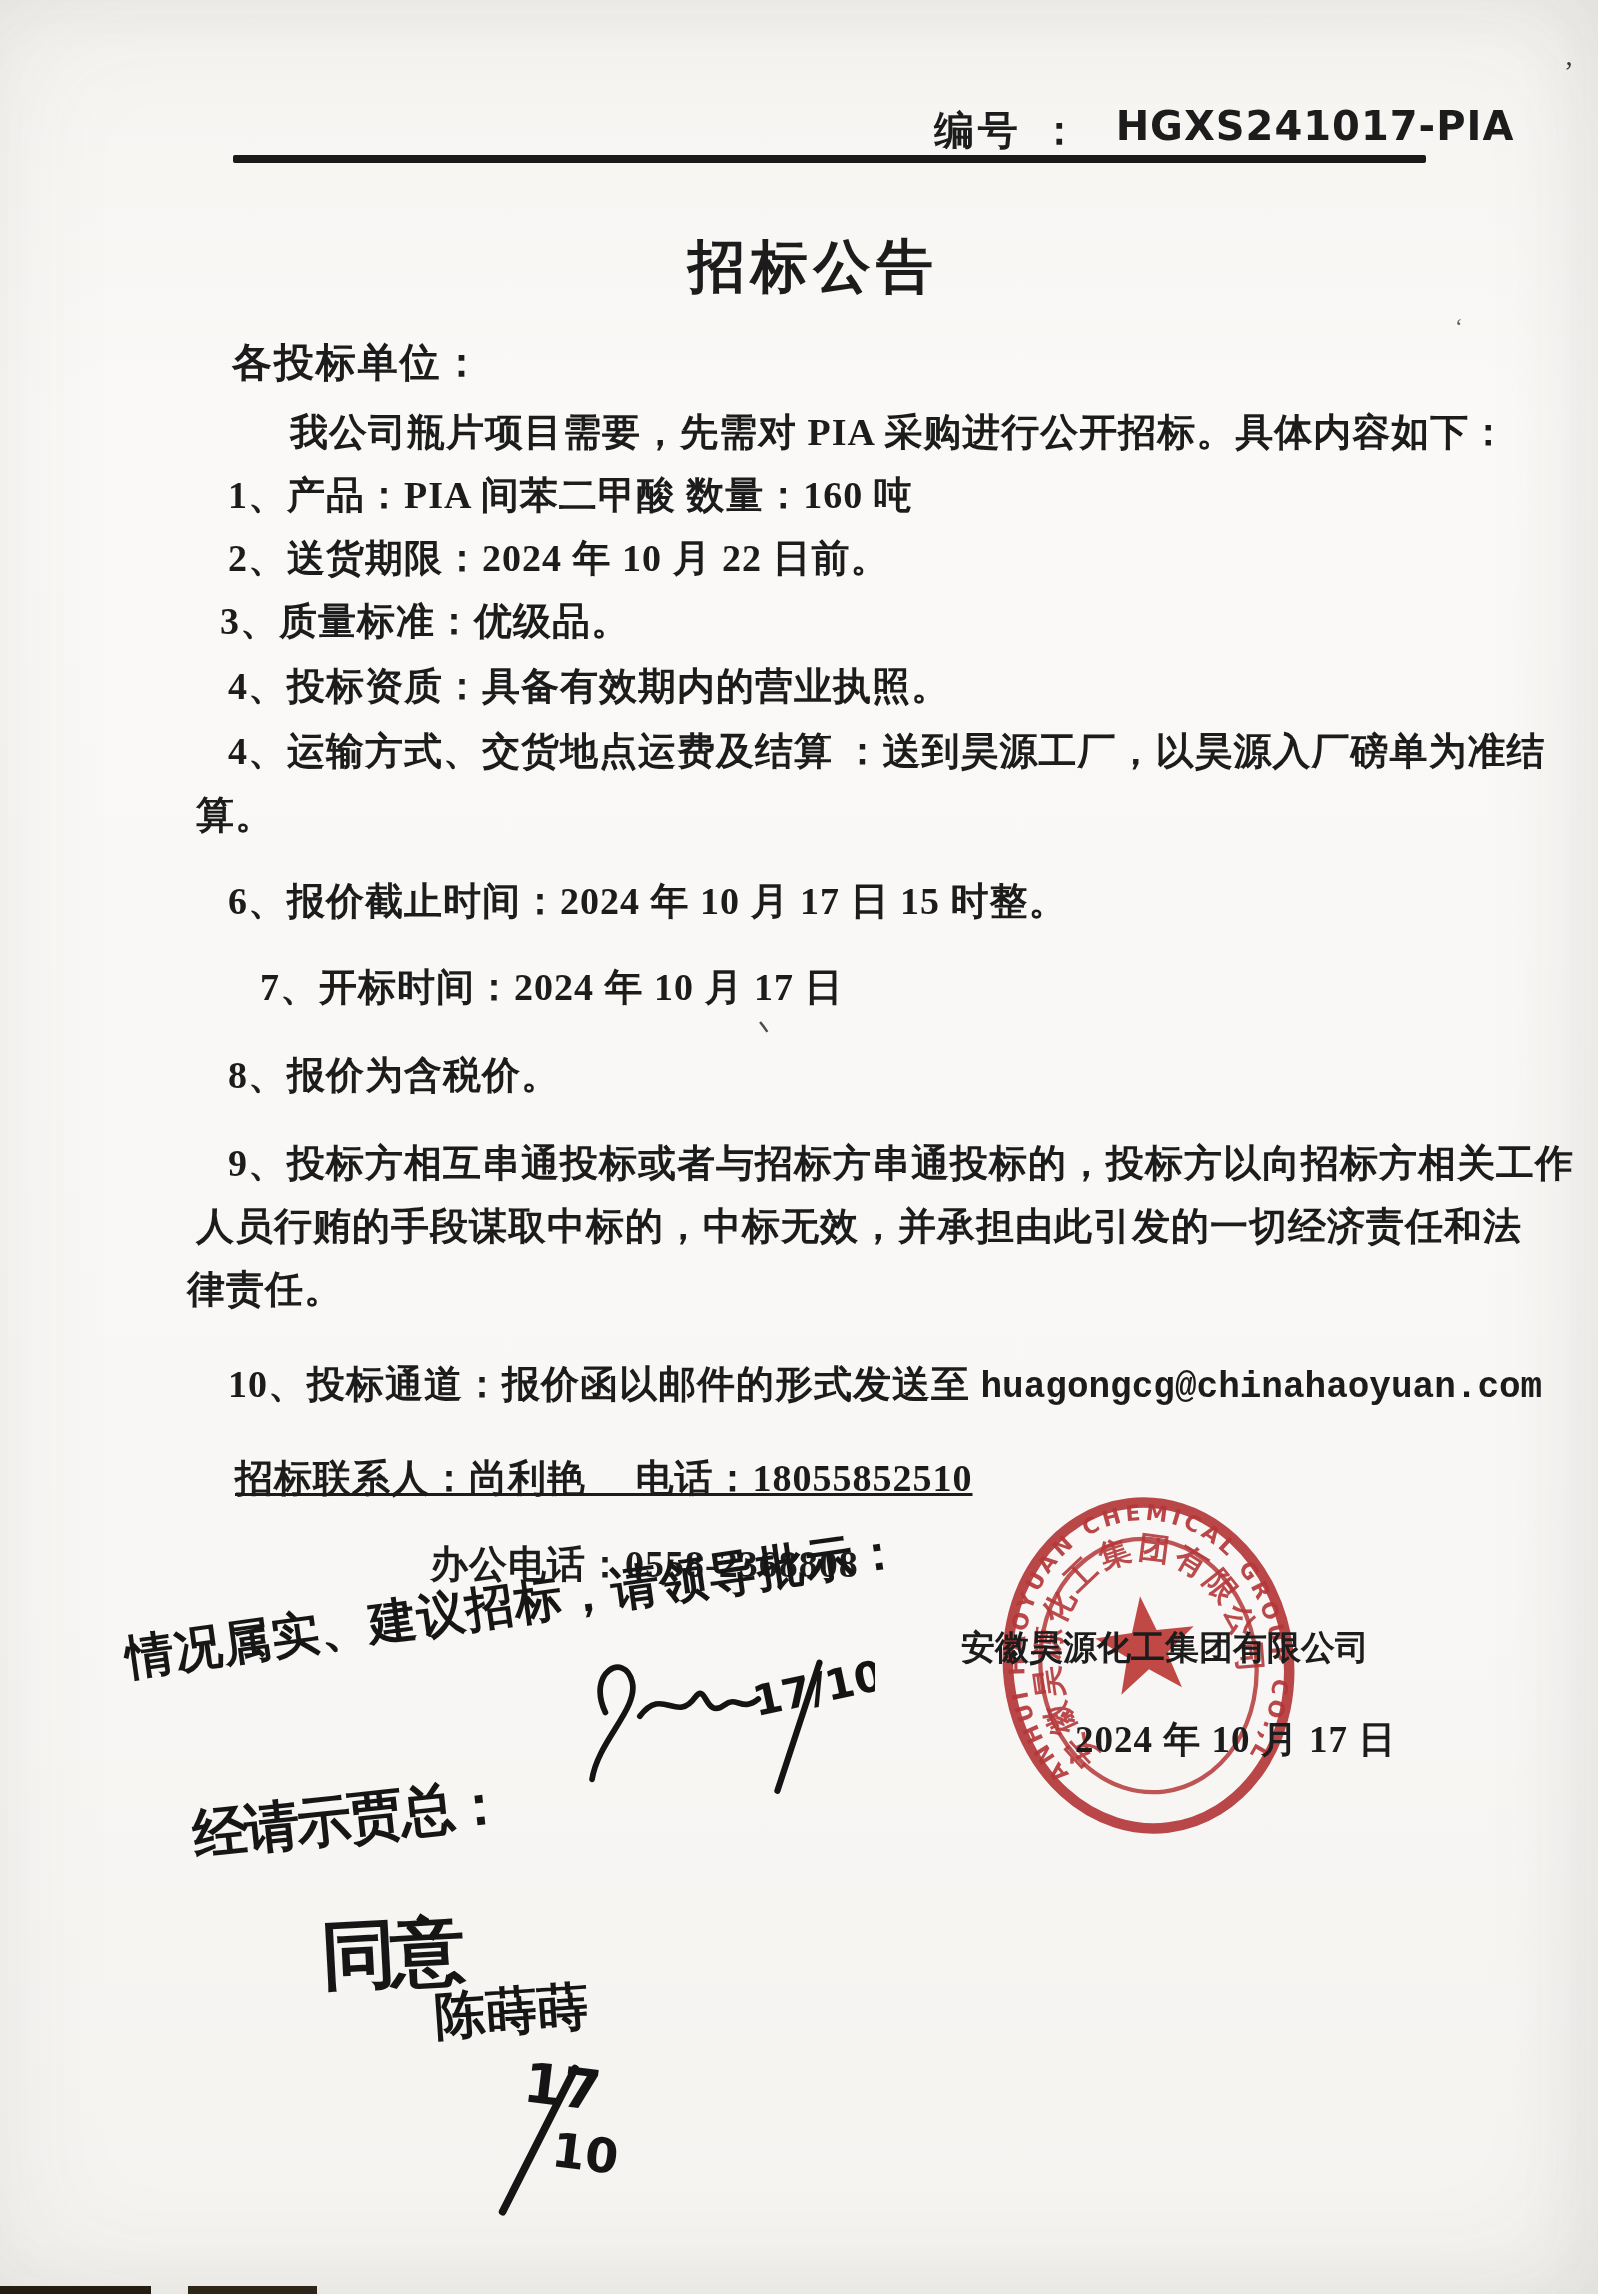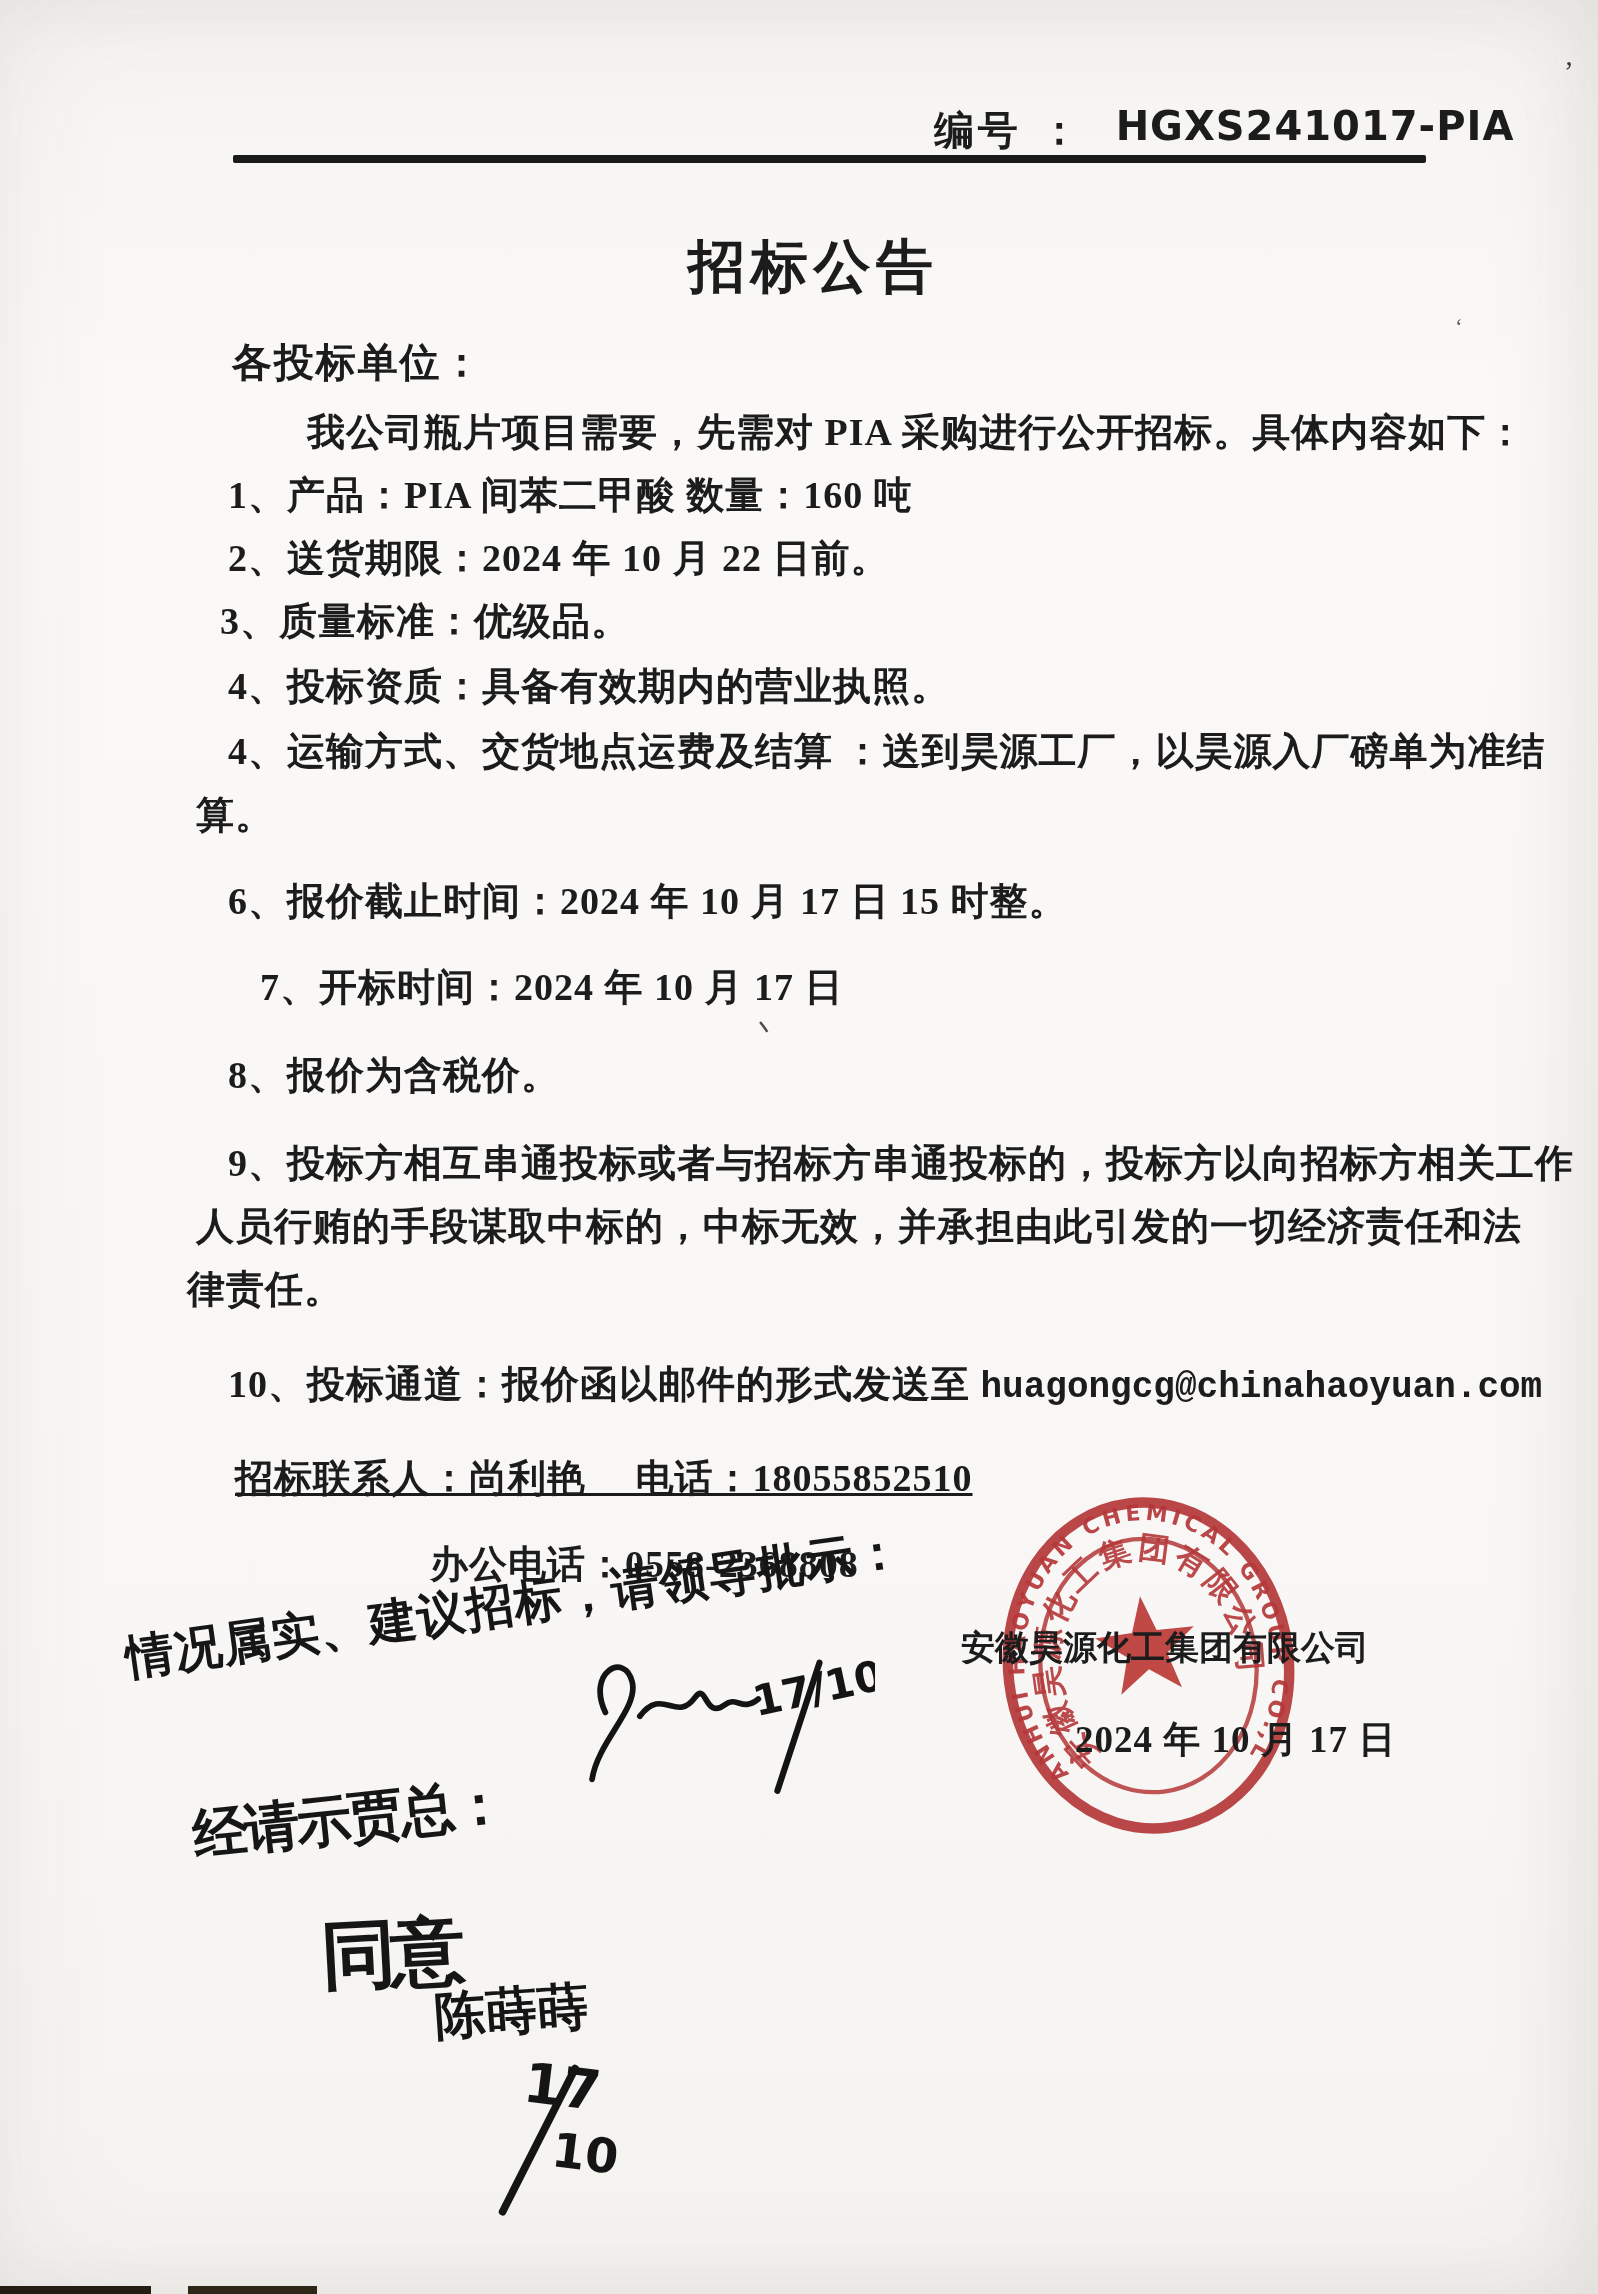--- a/index.html
+++ b/index.html
@@ -30,21 +30,21 @@
 
   <div class="abs" style="left:934px;top:103px;display:flex;gap:32.5px;">
     <span class="sans" style="font-size:40px;font-weight:bold;letter-spacing:3.8px;">编号 ：</span>
     <span class="sans" style="font-size:40px;font-weight:bold;letter-spacing:1px;">HGXS241017-PIA</span>
   </div>
   <div class="rule" style="left:233px;top:155px;width:1193px;height:7.6px;"></div>
 
   <div class="abs sans" style="left:688px;top:229px;font-size:57px;font-weight:bold;letter-spacing:5.7px;">招标公告</div>
 
   <div class="abs sans" style="left:232px;top:335px;font-size:40px;font-weight:bold;letter-spacing:1.9px;">各投标单位：</div>
-  <div class="abs body-line" style="left:307px;top:407px;">我公司瓶片项目需要，先需对 PIA 采购进行公开招标。具体内容如下：</div>
+  <div class="abs body-line" style="left:290px;top:407px;">我公司瓶片项目需要，先需对 PIA 采购进行公开招标。具体内容如下：</div>
 
   <div class="abs body-line" style="left:228px;top:470px;">1、产品：PIA 间苯二甲酸 数量：160 吨</div>
   <div class="abs body-line" style="left:228px;top:533px;">2、送货期限：2024 年 10 月 22 日前。</div>
   <div class="abs body-line" style="left:220px;top:596px;">3、质量标准：优级品。</div>
   <div class="abs body-line" style="left:228px;top:661px;">4、投标资质：具备有效期内的营业执照。</div>
   <div class="abs body-line" style="left:228px;top:726px;">4、运输方式、交货地点运费及结算 ：送到昊源工厂，以昊源入厂磅单为准结</div>
   <div class="abs body-line" style="left:196px;top:790px;">算。</div>
   <div class="abs body-line" style="left:228px;top:876px;">6、报价截止时间：2024 年 10 月 17 日 15 时整。</div>
   <div class="abs body-line" style="left:228px;top:962px;margin-left:32px;">7、开标时间：2024 年 10 月 17 日</div>
   <div class="abs body-line" style="left:228px;top:1050px;">8、报价为含税价。</div>

